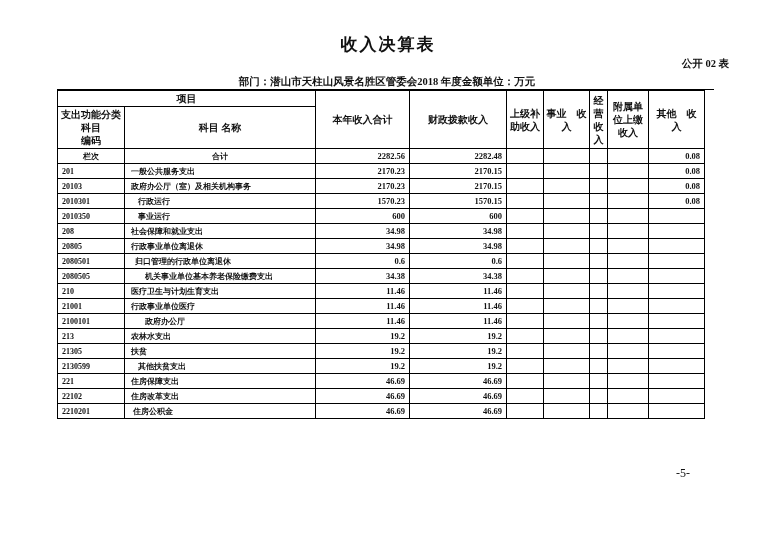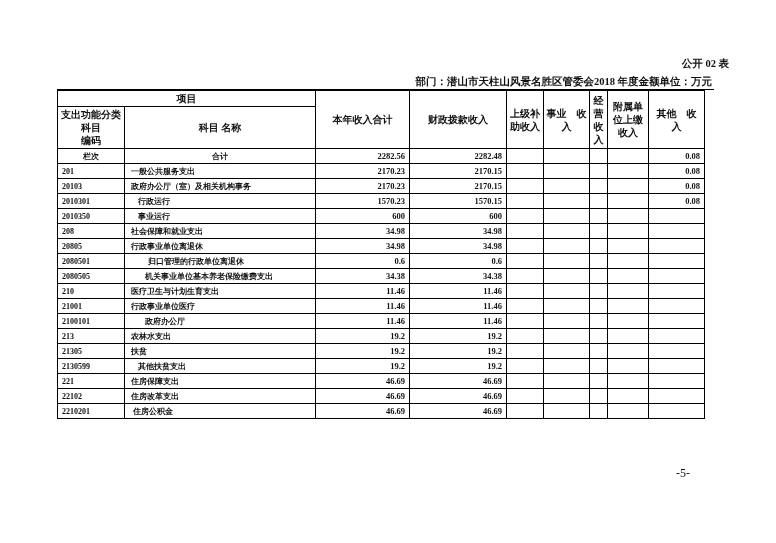--- a/index.html
+++ b/index.html
@@ -14,21 +14,21 @@
   .doc-title{
     position:absolute;top:33px;left:0;width:776px;
     text-align:center;font-size:17px;font-weight:bold;letter-spacing:2px;
   }
   .doc-label{
     position:absolute;top:57px;right:47px;
     font-size:10.5px;font-weight:bold;
   }
   .meta-row{
     position:absolute;top:75px;left:57px;width:657px;height:15px;
-    display:flex;justify-content:flex-end;align-items:flex-end;
+    display:flex;justify-content:center;align-items:flex-end;
     font-size:10.5px;font-weight:bold;
     border-bottom:1.5px solid #000;
     box-sizing:border-box;
   }
   .meta-row .dept{padding-left:5px;}
   .meta-row .unit{padding-right:2px;}
   table.main{
     position:absolute;left:57px;top:90px;width:647px;
     border-collapse:collapse;table-layout:fixed;
     border:1.5px solid #000;
@@ -54,20 +54,21 @@
   .page-num{
     position:absolute;top:466px;left:676px;
     font-size:12px;
   }
 </style>
 </head>
 <body>
 
 <div class="page">
 
+  <div class="doc-title">收入决算表</div>
 
   <div class="doc-label">公开 02 表</div>
 
   <div class="meta-row">
     <span class="dept">部门：潜山市天柱山风景名胜区管委会</span>
     <span class="year">2018 年度</span>
     <span class="unit">金额单位：万元</span>
   </div>
 
   <table class="main">
@@ -180,21 +181,21 @@
           <td class="num">34.98</td>
           <td class="num">34.98</td>
           <td class="num"></td>
           <td class="num"></td>
           <td class="num"></td>
           <td class="num"></td>
           <td class="num"></td>
         </tr>
         <tr>
           <td class="code">2080501</td>
-          <td class="name" style="padding-left: 23px;">归口管理的行政单位离退休</td>
+          <td class="name" style="padding-left: 10px;">归口管理的行政单位离退休</td>
           <td class="num">0.6</td>
           <td class="num">0.6</td>
           <td class="num"></td>
           <td class="num"></td>
           <td class="num"></td>
           <td class="num"></td>
           <td class="num"></td>
         </tr>
         <tr>
           <td class="code">2080505</td>

